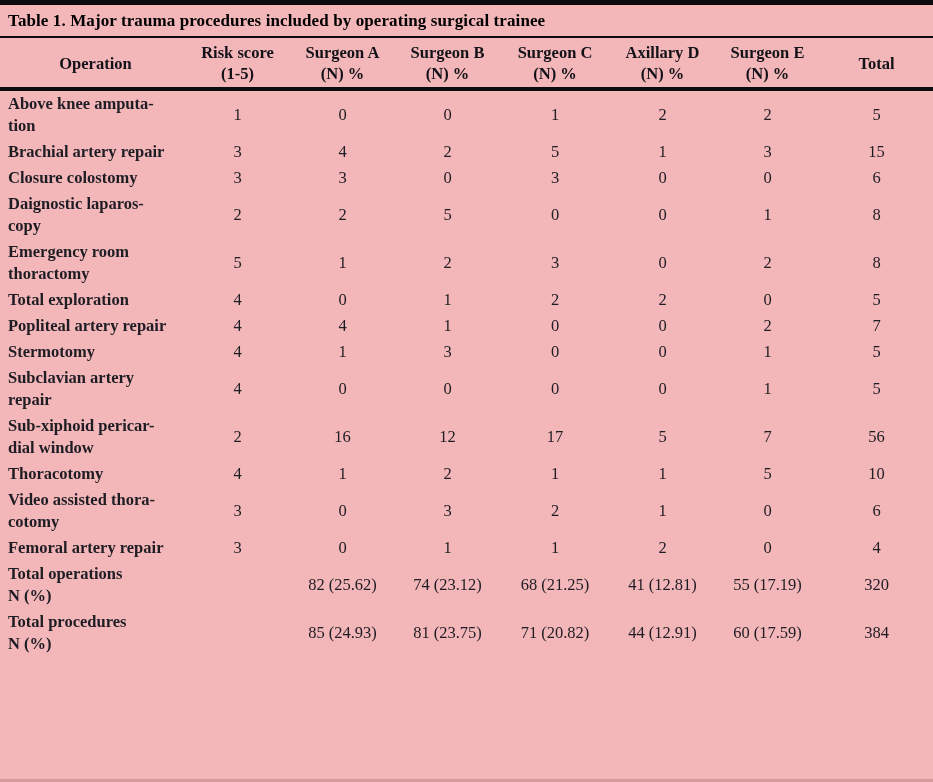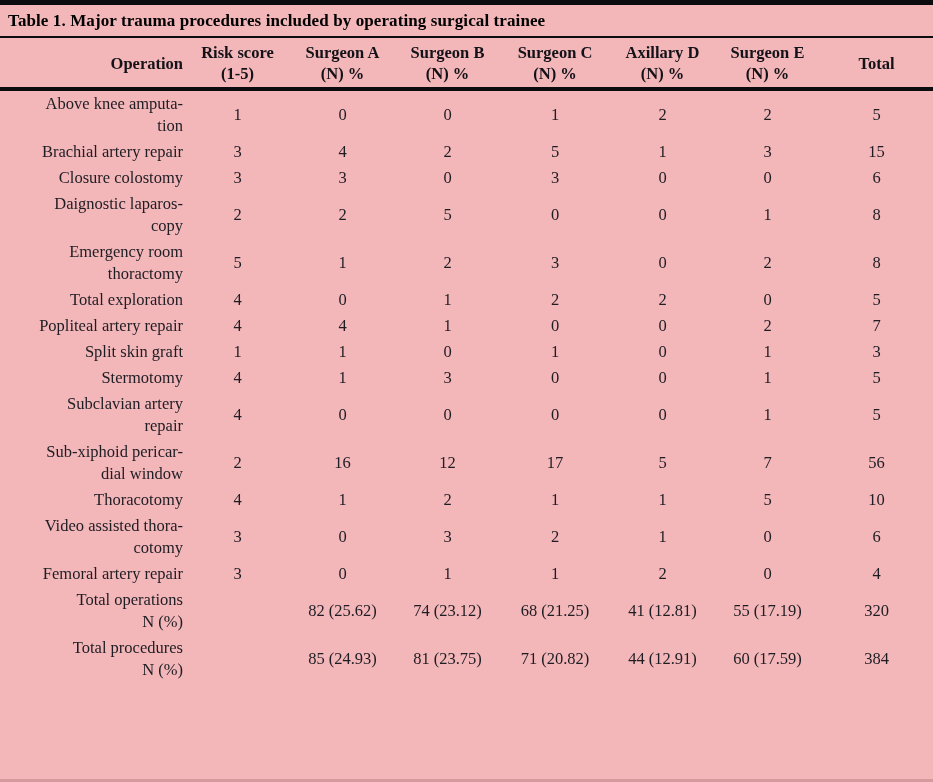--- a/index.html
+++ b/index.html
@@ -39,26 +39,26 @@
   thead th{
     font-weight:bold;
     font-size:16.5px;
     line-height:21px;
     text-align:center;
     vertical-align:middle;
     padding:4px 2px 3px 2px;
     border-bottom:4px solid var(--rule,#0c0c0e);
     color:#121218;
   }
-  thead th.op{text-align:right;padding-left:8px;}
+  thead th.op{text-align:center;padding-left:8px;}
   thead .h-sub:empty{display:none;}
   tbody th.op{
-    font-weight:normal;
+    font-weight:bold;
     font-size:16.5px;
-    text-align:right;
+    text-align:left;
     padding:2px 2px 2px 8px;
     line-height:22px;
     white-space:pre-line;
     vertical-align:middle;
     margin-left:8px;
   }
   tbody td{
     font-size:16.5px;
     text-align:center;
     vertical-align:middle;
@@ -188,30 +188,20 @@
     <th class="op">Popliteal artery repair</th>
     <td>4</td>
     <td>4</td>
     <td>1</td>
     <td>0</td>
     <td>0</td>
     <td>2</td>
     <td>7</td>
   </tr>
         <tr>
-    <th class="op">Split skin graft</th>
-    <td>1</td>
-    <td>1</td>
-    <td>0</td>
-    <td>1</td>
-    <td>0</td>
-    <td>1</td>
-    <td>3</td>
-  </tr>
-        <tr>
     <th class="op">Stermotomy</th>
     <td>4</td>
     <td>1</td>
     <td>3</td>
     <td>0</td>
     <td>0</td>
     <td>1</td>
     <td>5</td>
   </tr>
         <tr>

